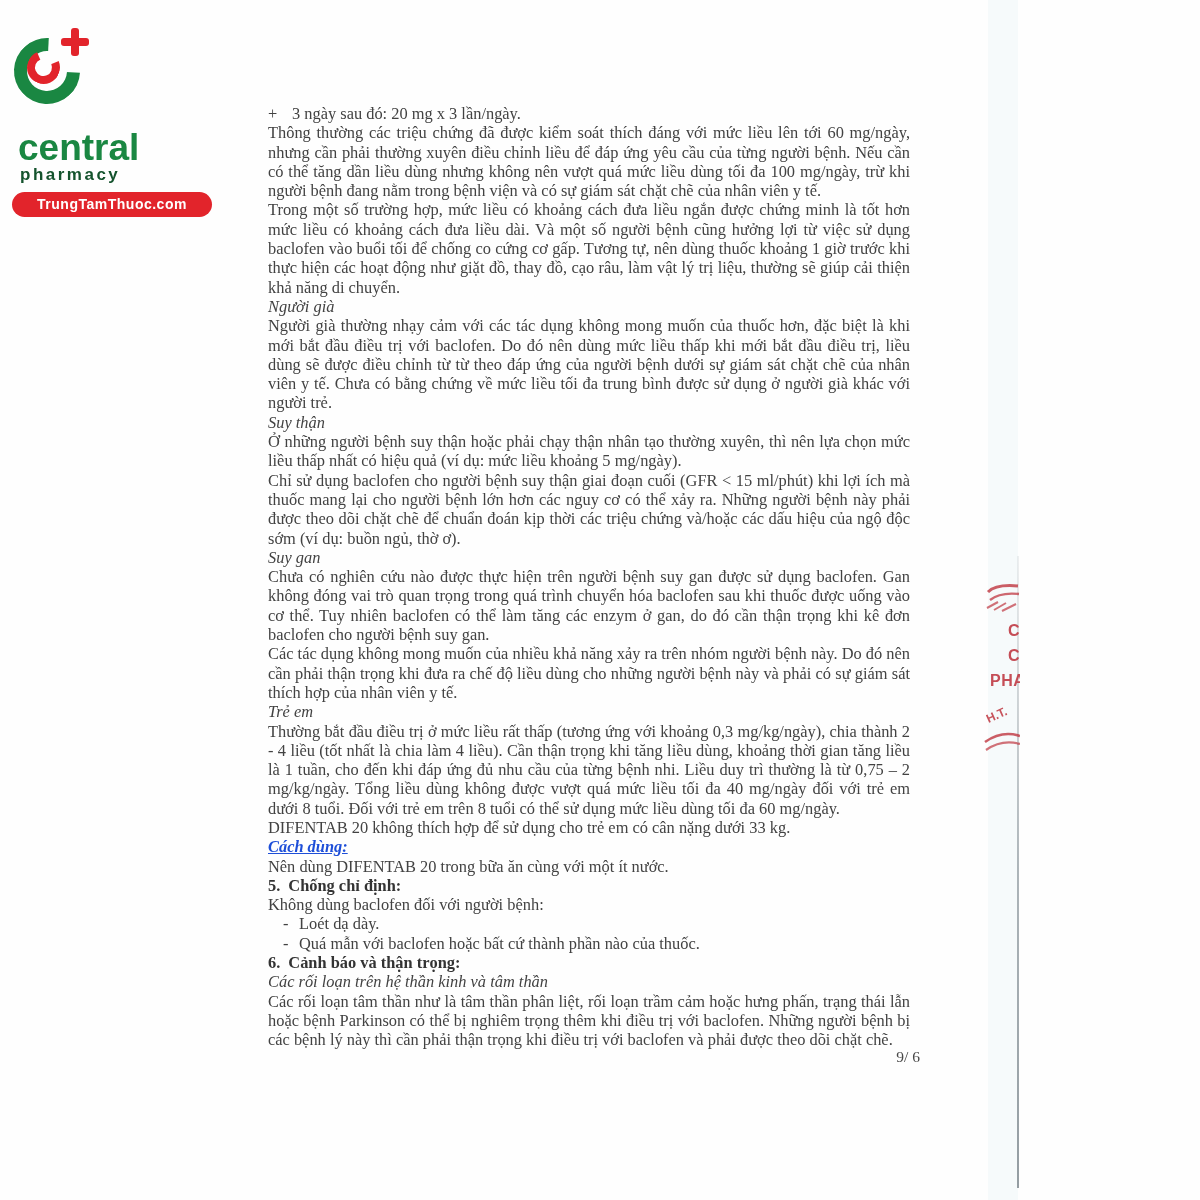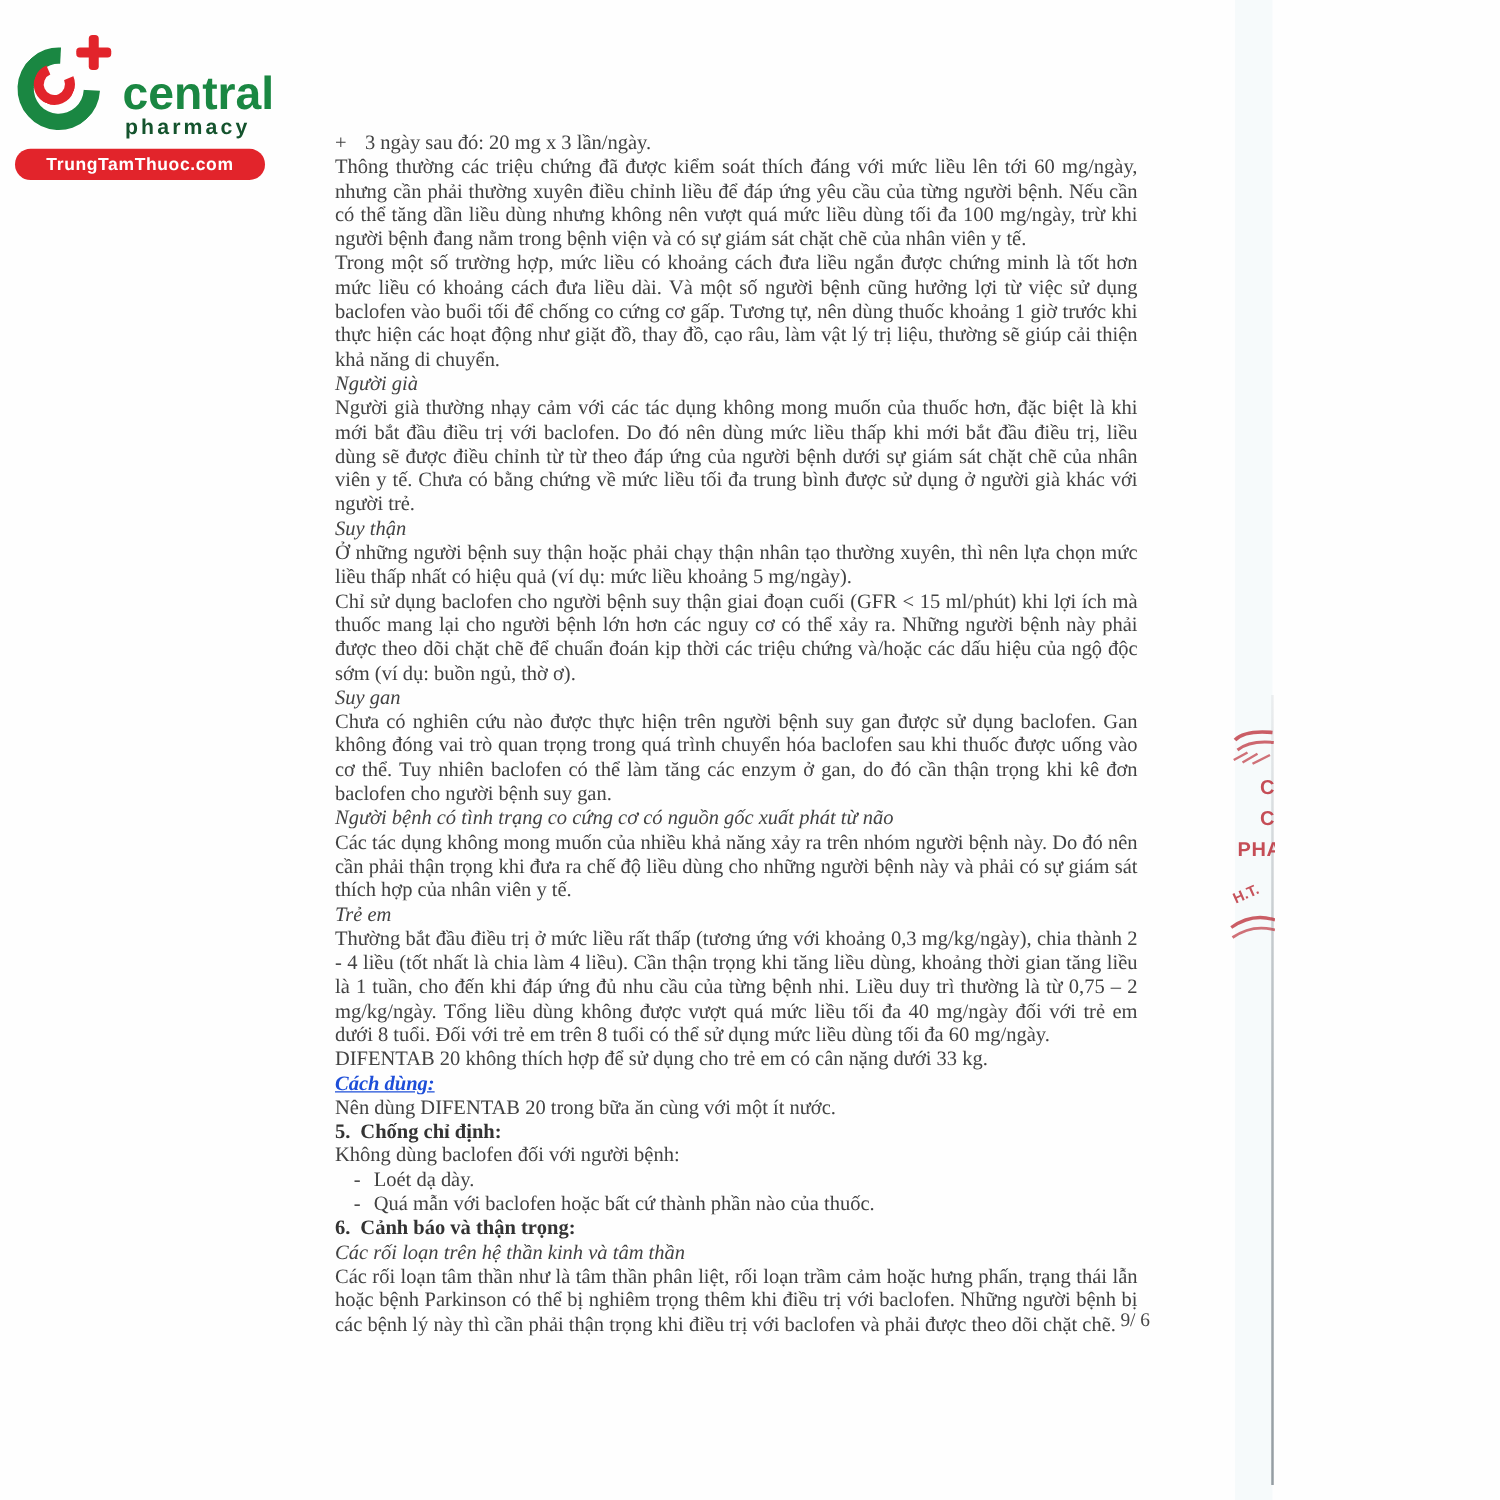--- a/index.html
+++ b/index.html
@@ -21,21 +21,21 @@
   .scan-line {
     position:absolute; left:1017px; top:556px; width:2px; height:632px;
     background:linear-gradient(to bottom,
       rgba(176,182,186,0.2),
       rgba(140,150,156,0.7) 50%,
       rgba(130,140,146,0.85));
   }
 
   
   .logo { position:absolute; left:12px; top:28px; width:210px; }
-  .logo-row { display:flex; align-items:flex-end; }
+  .logo-row { display:flex; align-items:flex-start;flex-direction:column; }
   .logo-icon { position:relative; width:80px; height:84px; flex:0 0 auto; }
   .c-outer {
     position:absolute; left:2px; top:10px; width:40px; height:40px;
     border:13px solid #1a8742; border-radius:50%;
     border-top-color:transparent; transform:rotate(48deg);
   }
   .c-inner {
     position:absolute; left:15px; top:23px; width:17px; height:17px;
     border:8px solid #e2242b; border-radius:50%;
     border-top-color:transparent; transform:rotate(22deg);
@@ -125,21 +125,20 @@
     <p class="marker-line"><span class="marker">+</span><span>3 ngày sau đó: 20 mg x 3 lần/ngày.</span></p>
     <p class="para">Thông thường các triệu chứng đã được kiểm soát thích đáng với mức liều lên tới 60 mg/ngày, nhưng cần phải thường xuyên điều chỉnh liều để đáp ứng yêu cầu của từng người bệnh. Nếu cần có thể tăng dần liều dùng nhưng không nên vượt quá mức liều dùng tối đa 100 mg/ngày, trừ khi người bệnh đang nằm trong bệnh viện và có sự giám sát chặt chẽ của nhân viên y tế.</p>
     <p class="para">Trong một số trường hợp, mức liều có khoảng cách đưa liều ngắn được chứng minh là tốt hơn mức liều có khoảng cách đưa liều dài. Và một số người bệnh cũng hưởng lợi từ việc sử dụng baclofen vào buổi tối để chống co cứng cơ gấp. Tương tự, nên dùng thuốc khoảng 1 giờ trước khi thực hiện các hoạt động như giặt đồ, thay đồ, cạo râu, làm vật lý trị liệu, thường sẽ giúp cải thiện khả năng di chuyển.</p>
     <p class="ih">Người già</p>
     <p class="para">Người già thường nhạy cảm với các tác dụng không mong muốn của thuốc hơn, đặc biệt là khi mới bắt đầu điều trị với baclofen. Do đó nên dùng mức liều thấp khi mới bắt đầu điều trị, liều dùng sẽ được điều chỉnh từ từ theo đáp ứng của người bệnh dưới sự giám sát chặt chẽ của nhân viên y tế. Chưa có bằng chứng về mức liều tối đa trung bình được sử dụng ở người già khác với người trẻ.</p>
     <p class="ih">Suy thận</p>
     <p class="para">Ở những người bệnh suy thận hoặc phải chạy thận nhân tạo thường xuyên, thì nên lựa chọn mức liều thấp nhất có hiệu quả (ví dụ: mức liều khoảng 5 mg/ngày).</p>
     <p class="para">Chỉ sử dụng baclofen cho người bệnh suy thận giai đoạn cuối (GFR &lt; 15 ml/phút) khi lợi ích mà thuốc mang lại cho người bệnh lớn hơn các nguy cơ có thể xảy ra. Những người bệnh này phải được theo dõi chặt chẽ để chuẩn đoán kịp thời các triệu chứng và/hoặc các dấu hiệu của ngộ độc sớm (ví dụ: buồn ngủ, thờ ơ).</p>
     <p class="ih">Suy gan</p>
     <p class="para">Chưa có nghiên cứu nào được thực hiện trên người bệnh suy gan được sử dụng baclofen. Gan không đóng vai trò quan trọng trong quá trình chuyển hóa baclofen sau khi thuốc được uống vào cơ thể. Tuy nhiên baclofen có thể làm tăng các enzym ở gan, do đó cần thận trọng khi kê đơn baclofen cho người bệnh suy gan.</p>
-    <p class="ih">Người bệnh có tình trạng co cứng cơ có nguồn gốc xuất phát từ não</p>
     <p class="para">Các tác dụng không mong muốn của nhiều khả năng xảy ra trên nhóm người bệnh này. Do đó nên cần phải thận trọng khi đưa ra chế độ liều dùng cho những người bệnh này và phải có sự giám sát thích hợp của nhân viên y tế.</p>
     <p class="ih">Trẻ em</p>
     <p class="para">Thường bắt đầu điều trị ở mức liều rất thấp (tương ứng với khoảng 0,3 mg/kg/ngày), chia thành 2 - 4 liều (tốt nhất là chia làm 4 liều). Cần thận trọng khi tăng liều dùng, khoảng thời gian tăng liều là 1 tuần, cho đến khi đáp ứng đủ nhu cầu của từng bệnh nhi. Liều duy trì thường là từ 0,75 – 2 mg/kg/ngày. Tổng liều dùng không được vượt quá mức liều tối đa 40 mg/ngày đối với trẻ em dưới 8 tuổi. Đối với trẻ em trên 8 tuổi có thể sử dụng mức liều dùng tối đa 60 mg/ngày.</p>
     <p class="single">DIFENTAB 20 không thích hợp để sử dụng cho trẻ em có cân nặng dưới 33 kg.</p>
     <p class="biu">Cách dùng:</p>
     <p class="single">Nên dùng DIFENTAB 20 trong bữa ăn cùng với một ít nước.</p>
     <p class="bh"><span class="hnum">5.</span><span>Chống chỉ định:</span></p>
     <p class="single">Không dùng baclofen đối với người bệnh:</p>
     <p class="bullet"><span class="dash">-</span><span>Loét dạ dày.</span></p>
     <p class="bullet"><span class="dash">-</span><span>Quá mẫn với baclofen hoặc bất cứ thành phần nào của thuốc.</span></p>

